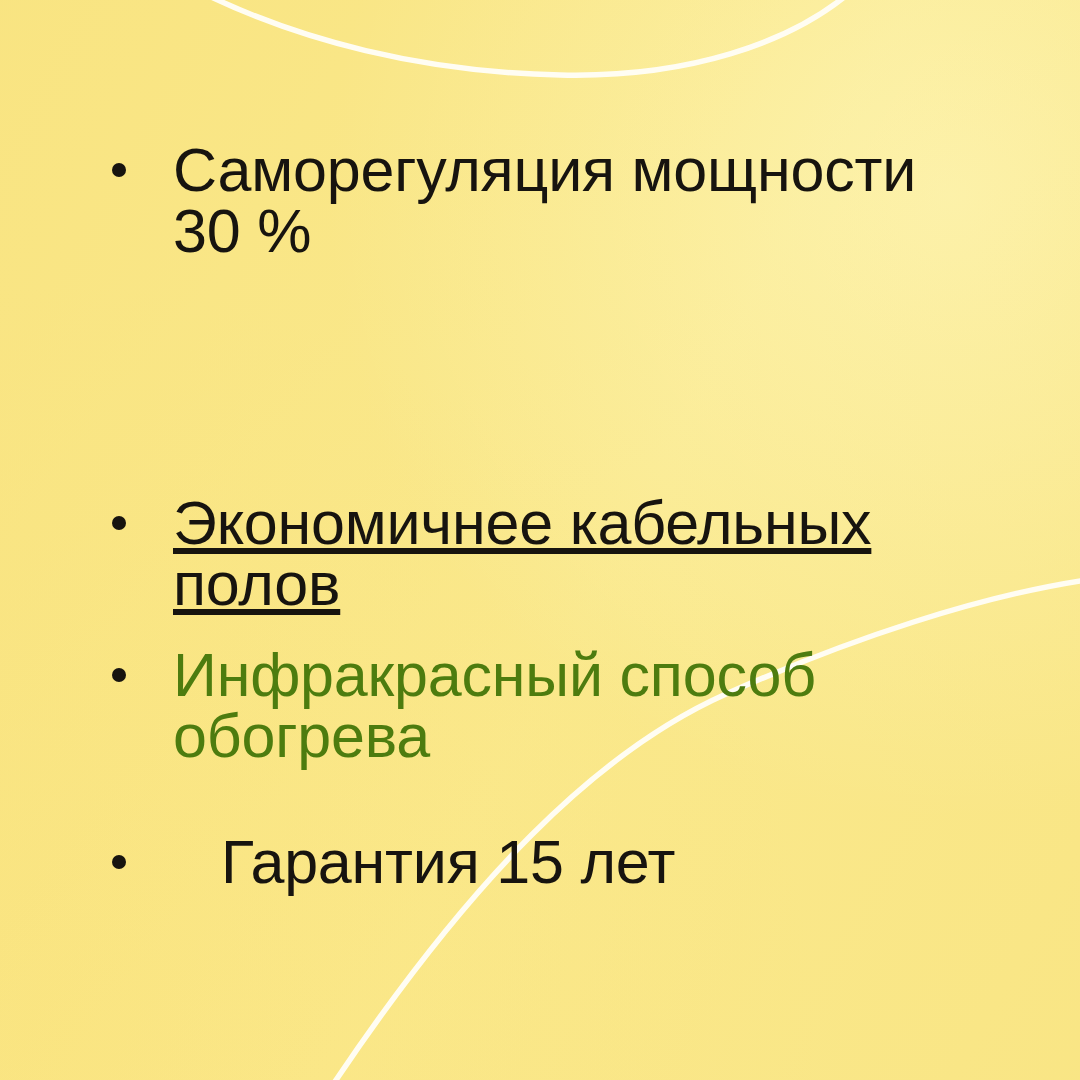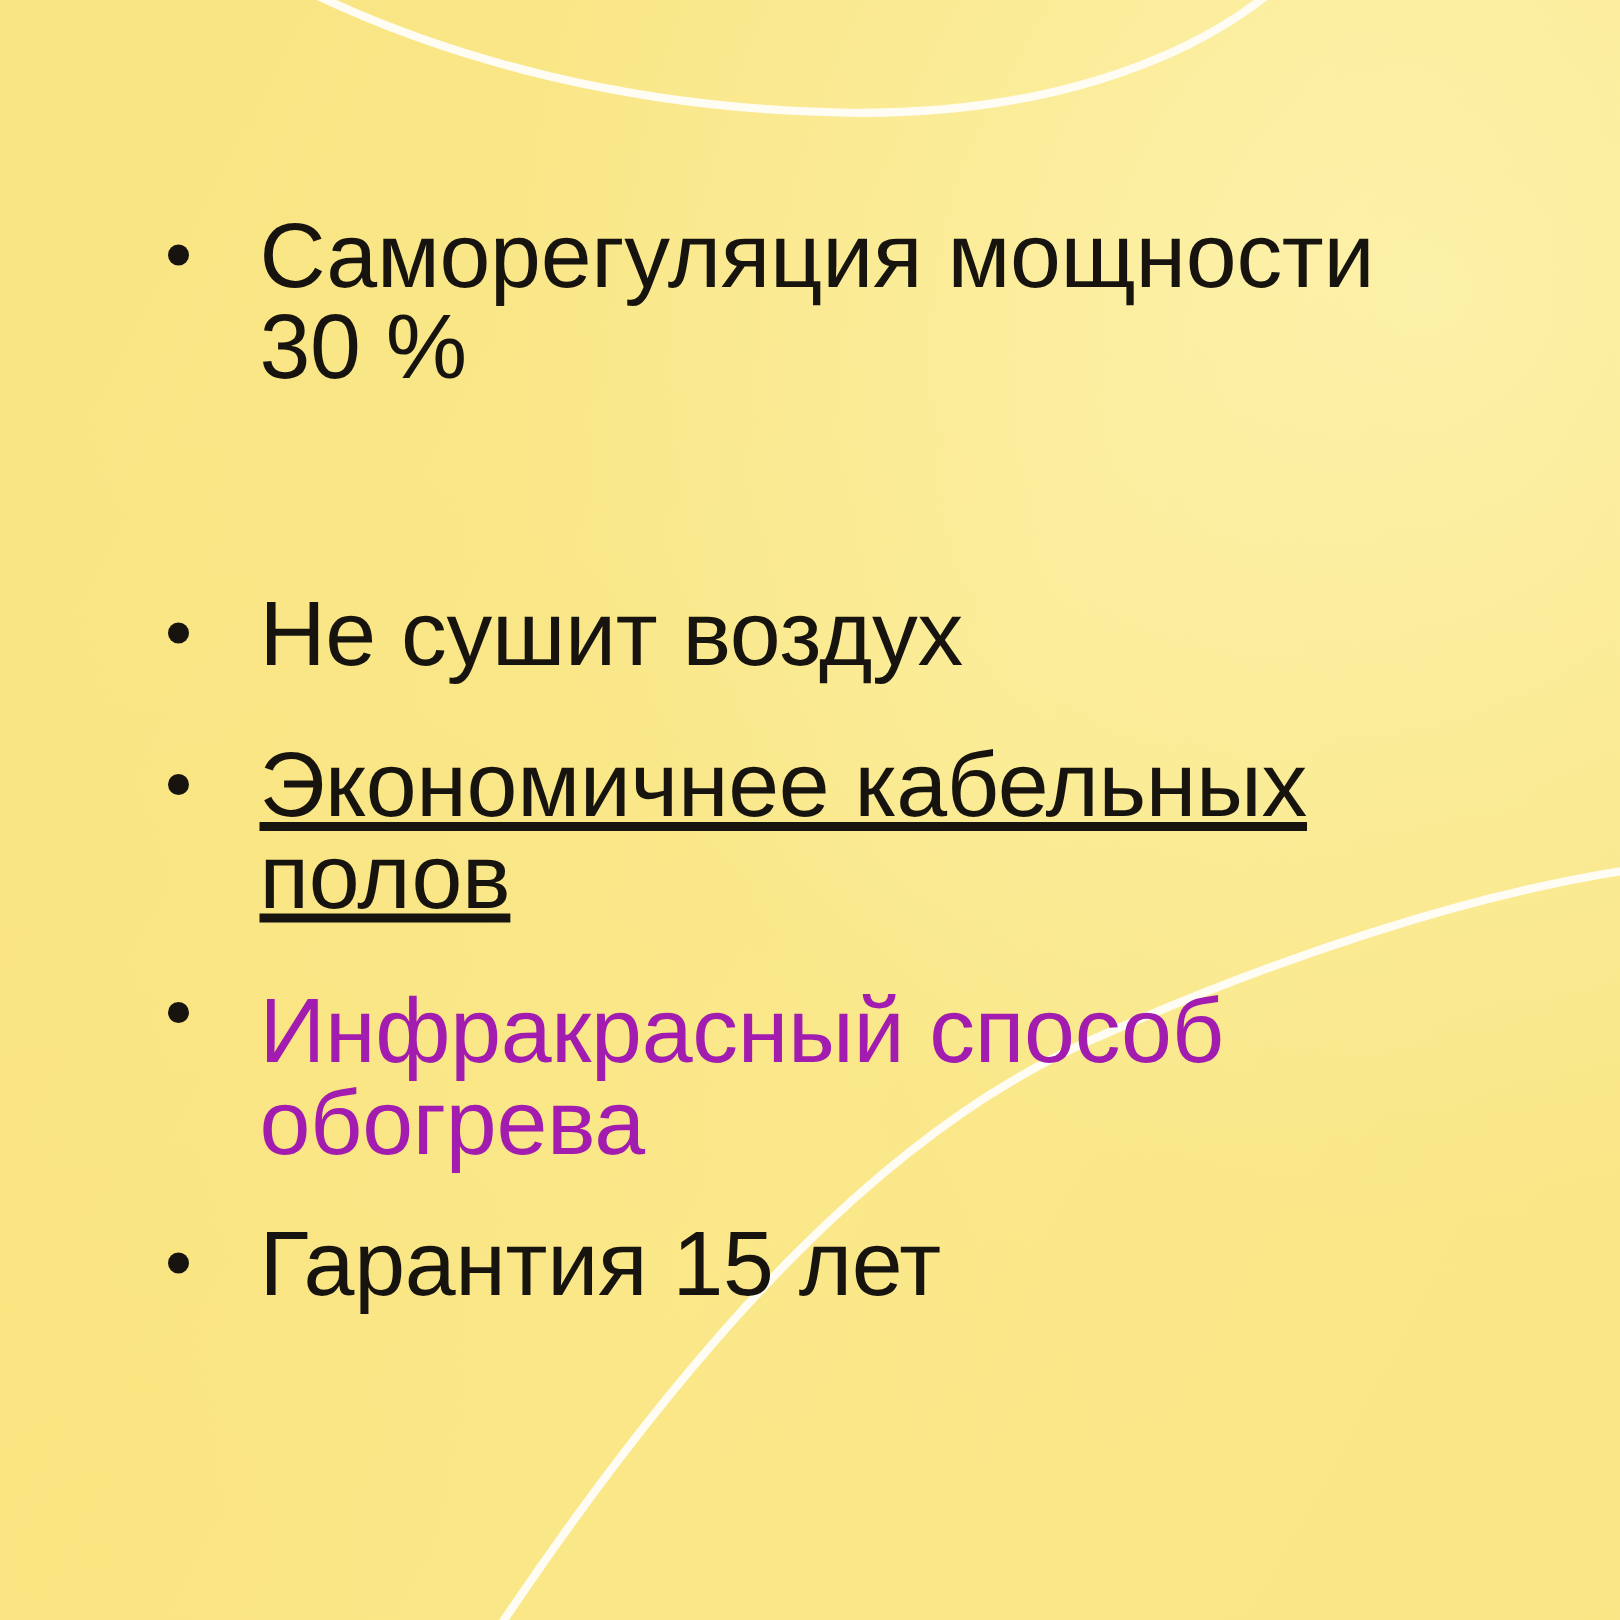--- a/index.html
+++ b/index.html
@@ -86,21 +86,21 @@
     letter-spacing: -0.2px;
     white-space: pre-line;
   }
 
   
   #row-0 { top: 140px; }
   #row-1 { top: 288px; }
   #row-2 { top: 392px; }
   #row-3 { top: 493px; }
   #row-4 { top: 645px; }
-  #row-5 { top: 812px; }
+  #row-5 { top: 832px; gap: 48px; }
 </style>
 </head>
 <body>
 
 <div id="slide" style="background: rgb(249, 230, 133);">
 
   <div id="bg-tint-a"></div>
   <div id="bg-tint-b"></div>
 
   <svg id="decor-curves" viewBox="0 0 1080 1080" preserveAspectRatio="none">
@@ -112,34 +112,30 @@
 
   <ul id="bullet-list">
 
     <li class="bullet-row" id="row-0">
       <span class="bullet-dot" style="background: rgb(23, 20, 15);"></span>
       <span class="bullet-text" style="color: rgb(23, 20, 15);">Саморегуляция мощности
 30 %</span>
     </li>
 
 
-    <li class="bullet-row" id="row-2">
-      <span class="bullet-dot" style="background: rgb(23, 20, 15);"></span>
-      <span class="bullet-text" style="color: rgb(23, 20, 15);">Не сушит воздух</span>
-    </li>
 
     <li class="bullet-row" id="row-3">
       <span class="bullet-dot" style="background: rgb(23, 20, 15);"></span>
       <span class="bullet-text" style="color: rgb(23, 20, 15); text-decoration: underline;">Экономичнее кабельных
 полов</span>
     </li>
 
     <li class="bullet-row" id="row-4">
       <span class="bullet-dot" style="background: rgb(23, 20, 15);"></span>
-      <span class="bullet-text" style="color: #a21caf; margin-top: 12px;">Инфракрасный способ
+      <span class="bullet-text" style="color: #4d7c0f;">Инфракрасный способ
 обогрева</span>
     </li>
 
     <li class="bullet-row" id="row-5">
       <span class="bullet-dot" style="background: rgb(23, 20, 15);"></span>
       <span class="bullet-text" style="color: rgb(23, 20, 15);">Гарантия 15 лет</span>
     </li>
 
   </ul>
 </div>

